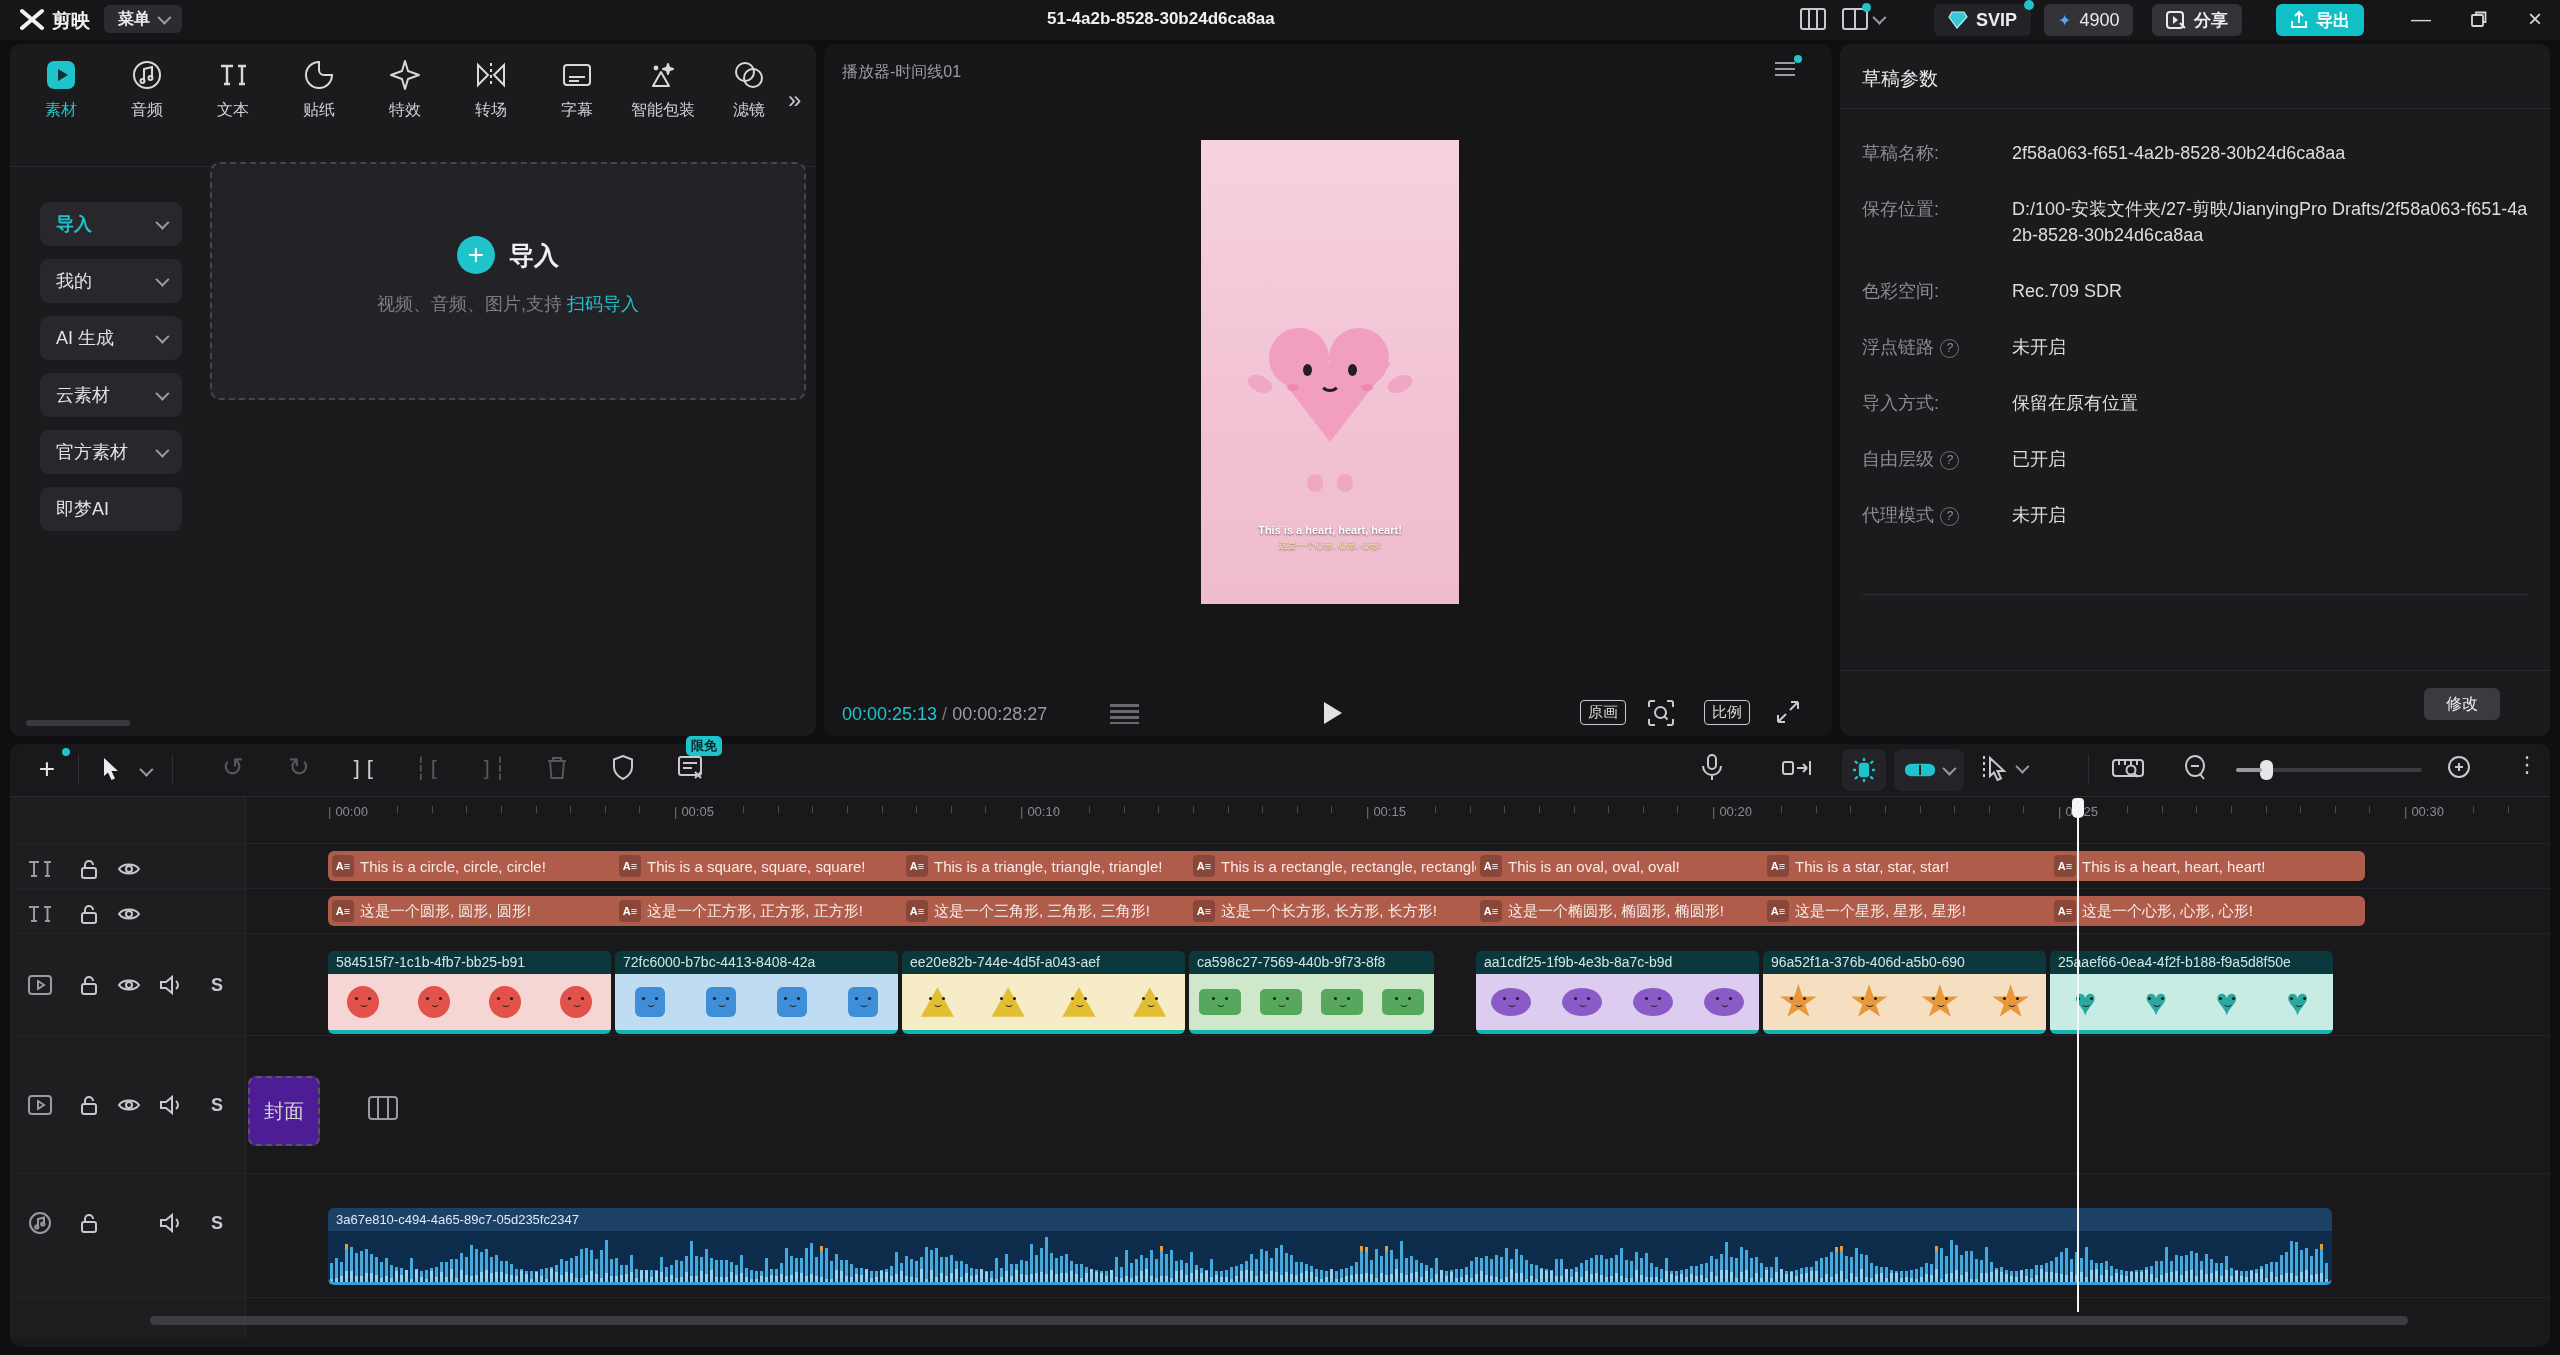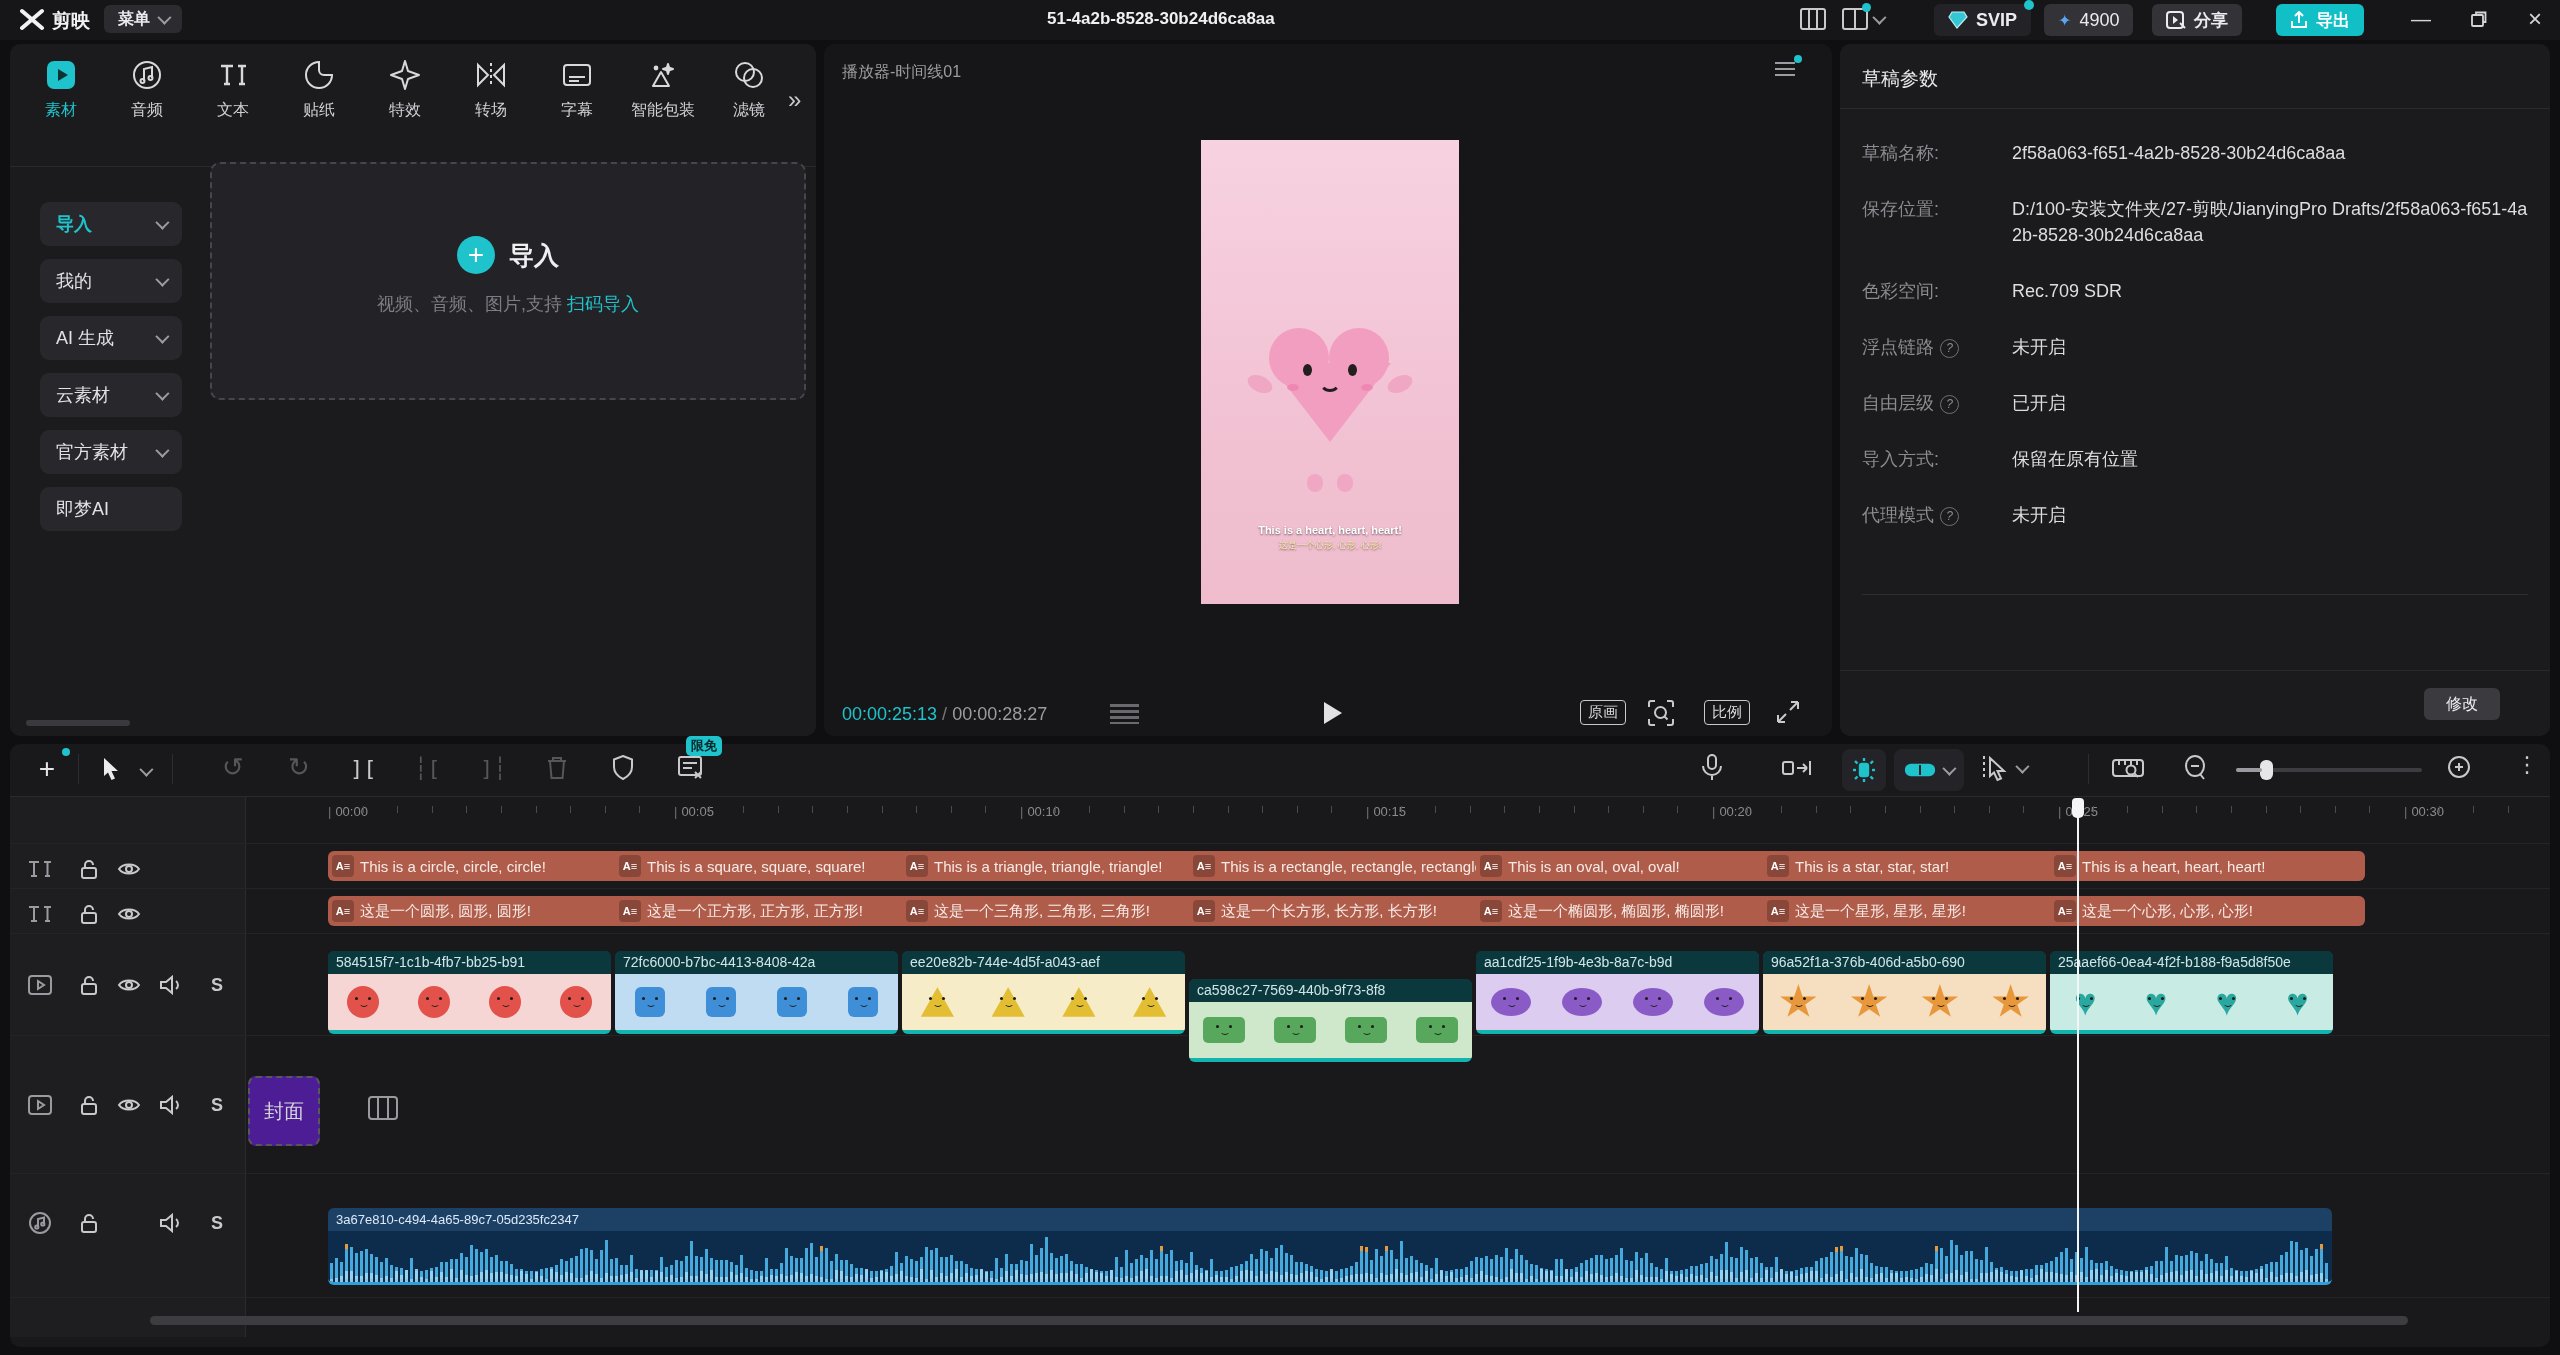--- a/index.html
+++ b/index.html
@@ -345,26 +345,26 @@
         </div>
         <div class="prow">
           <span class="pl">色彩空间:</span>
           <span class="pv">Rec.709 SDR</span>
         </div>
         <div class="prow">
           <span class="pl">浮点链路<i class="help">?</i></span>
           <span class="pv">未开启</span>
         </div>
         <div class="prow">
+          <span class="pl">导入方式:</span>
+          <span class="pv">保留在原有位置</span>
+        </div>
+        <div class="prow">
           <span class="pl">自由层级<i class="help">?</i></span>
           <span class="pv">已开启</span>
-        </div>
-        <div class="prow">
-          <span class="pl">导入方式:</span>
-          <span class="pv">保留在原有位置</span>
         </div>
         <div class="prow">
           <span class="pl">代理模式<i class="help">?</i></span>
           <span class="pv">未开启</span>
         </div>
       </div>
 
     <div class="abs" style="left:22px;top:550px;width:666px;height:1px;background:#2e2e32;"></div>
     <div class="abs" style="left:0;top:626px;width:100%;height:1px;background:#2a2a2e;"></div>
     <div class="abs icbtn" style="left:584px;top:644px;width:76px;height:32px;background:#3a3a3f;border-radius:6px;font-size:16px;color:#ececf0;">
@@ -884,21 +884,21 @@
               <span style="display: inline-block; background: rgb(227, 189, 50); width: 36px; height: 32px; clip-path: polygon(50% 4%, 96% 96%, 4% 96%);"></span>
               <span class="face">
                 <i class="l"></i>
                 <i class="r"></i>
                 <u></u>
               </span>
             </div>
           </div>
           <div class="strip"></div>
         </div>
-        <div class="vclip" style="left: 1179px; top: 207px; width: 283px; background: rgb(14, 74, 78); margin-top: 28px;">
+        <div class="vclip" style="left: 1179px; top: 207px; width: 245px; background: rgb(14, 74, 78);">
           <div class="nb">ca598c27-7569-440b-9f73-8f8</div>
           <div class="tiles">
             <div class="tile" style="background: rgb(207, 232, 203);">
               <span style="display: inline-block; background: rgb(87, 168, 92); width: 42px; height: 26px; border-radius: 5px;"></span>
               <span class="face">
                 <i class="l"></i>
                 <i class="r"></i>
                 <u></u>
               </span>
             </div>

